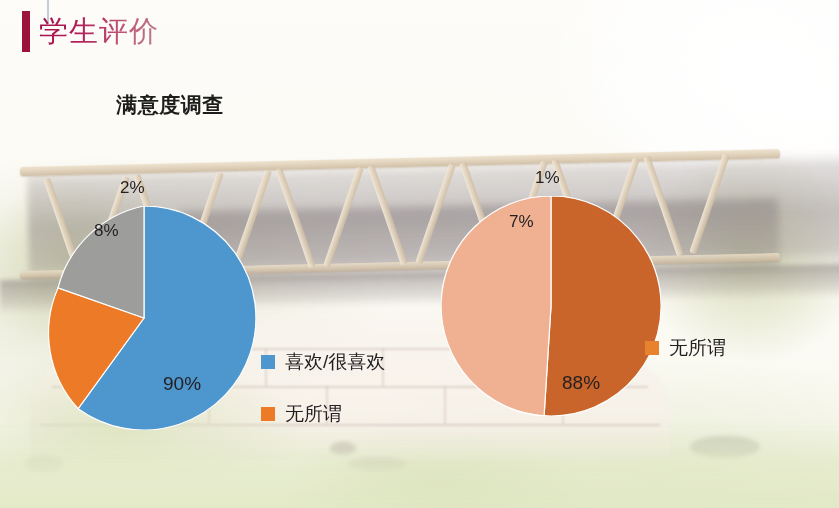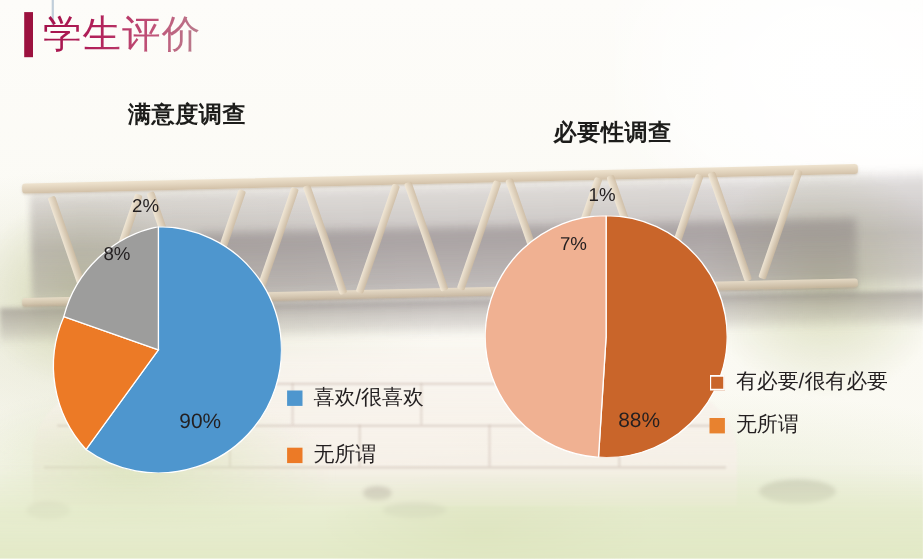--- a/index.html
+++ b/index.html
@@ -129,21 +129,21 @@
   }
 
   
   .header { position: absolute; left: 22px; top: 11px; display: flex; align-items: center; }
   .header-bar {
     width: 8px; height: 41px;
     background: #9c123f;
     margin-right: 9px;
   }
   .header-title {
-    font-size: 35px;
+    font-size: 29px;
     font-weight: 400;
     letter-spacing: 1px;
     white-space: nowrap;
     background: linear-gradient(100deg, #a3114a 0%, #b2215a 35%, #c0567a 70%, #b8818f 100%);
     -webkit-background-clip: text;
     background-clip: text;
     color: #a8194c;
     -webkit-text-fill-color: transparent;
     line-height: 41px;
   }
@@ -288,43 +288,38 @@
       <div class="legend-row">
         <span class="swatch" style="background:#ec7a26;"></span>
         <span class="legend-label">无所谓</span>
       </div>
     </div>
   </div>
 
   <div class="chart-block">
 
     <div class="chart-title" style="left:428px; top:108px; width:258px;">
-      <div>必要性调查</div>
     </div>
 
     <div class="pie" style="left:441px; top:196px; width:220px; height:220px;">
       <svg width="220" height="220" viewBox="0 0 220 220">
 
         <path d="M110,110 L110,0 A110,110 0 1,1 56.83,206.25 Z" fill="#c9652a" stroke="#ffffff" stroke-width="1.2"></path>
 
         <path d="M110,110 L56.83,206.25 A110,110 0 0,1 103.10,219.78 Z" fill="#e8822f" stroke="#ffffff" stroke-width="1.2"></path>
 
         <path d="M110,110 L103.10,219.78 A110,110 0 0,1 110,0 Z" fill="#f0b192" stroke="#ffffff" stroke-width="1.2"></path>
       </svg>
     </div>
 
     <div class="pct" style="left:562px; top:372px;">88%</div>
     <div class="pct small" style="left:509px; top:212px;">7%</div>
     <div class="pct small" style="left:535px; top:168px;">1%</div>
 
     <div class="legend legend-right" style="left:645px; top:338px;">
-      <div class="legend-row">
-        <span class="swatch" style="background:#c9652a; box-shadow:0 0 0 1.5px #ffffff inset;"></span>
-        <span class="legend-label">有必要/很有必要</span>
-      </div>
       <div class="legend-row">
         <span class="swatch" style="background:#e8822f;"></span>
         <span class="legend-label">无所谓</span>
       </div>
     </div>
   </div>
 
 </div>
 
 </body></html>

